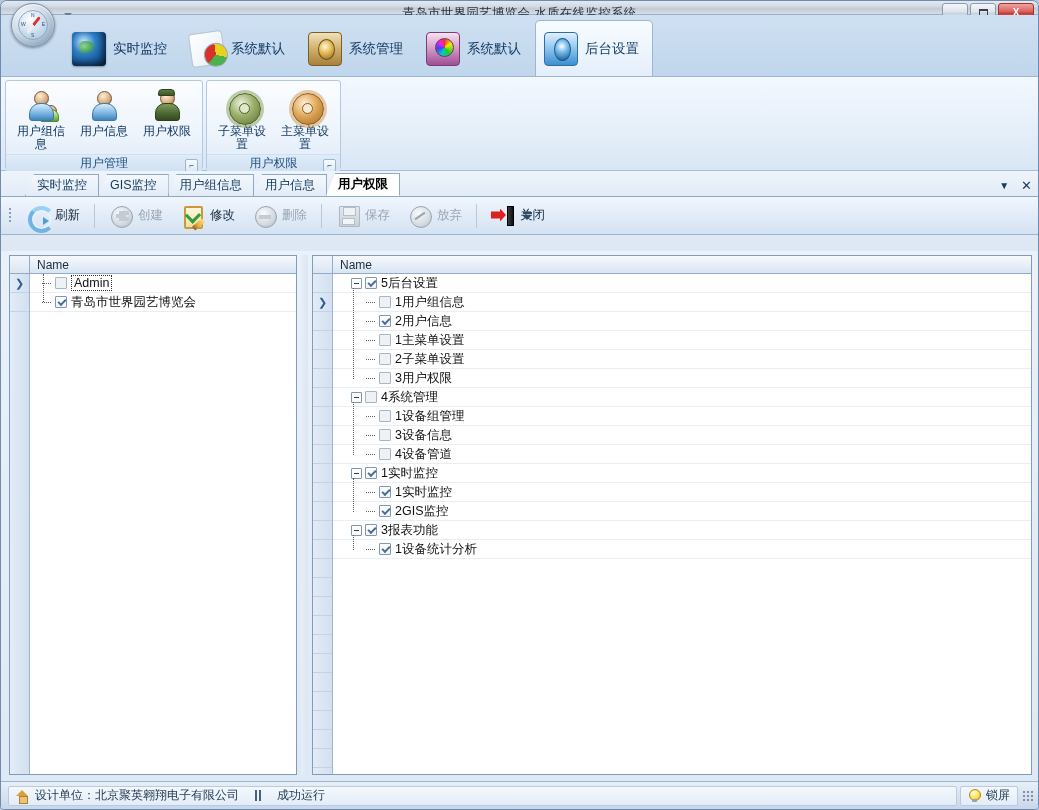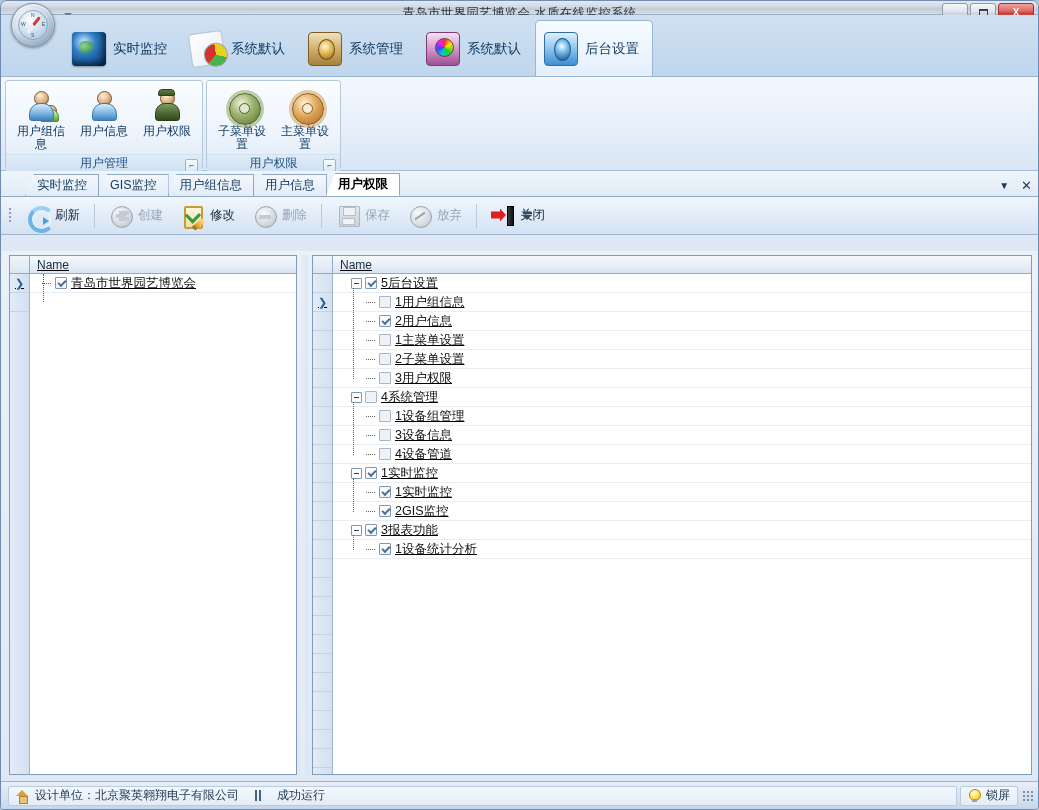--- a/index.html
+++ b/index.html
@@ -371,21 +371,21 @@
     display:flex; flex-direction:column; align-items:center; justify-content:center; gap:1px;
   }
   .tb-overflow .bar{ width:9px;height:2px;background:#2f4b68;}
   .tb-overflow .tri{ width:0;height:0;border-left:5px solid transparent;border-right:5px solid transparent;border-top:5px solid #2f4b68;}
 
   
   .content {
     position:absolute; left:0; right:0; top:250px; bottom:28px;
     background: linear-gradient(180deg,#eaf1f9 0%, #dfe9f5 100%);
     padding:4px 6px 6px 8px;
-    display:flex; gap:4px;text-decoration:underline;
+    display:flex; gap:4px;
   }
   .grid-pane {
     background:#fff; border:1px solid #7f9cbb;
     display:flex; flex-direction:column; overflow:hidden;
   }
   .left-pane { width:288px; flex:0 0 288px; }
   .right-pane { flex:1; }
   .grid-head {
     height:18px; display:flex; flex:0 0 18px;
     background: linear-gradient(180deg,#f7fafd 0%, #e6eef8 55%, #d9e5f3 100%);
@@ -688,20 +688,26 @@
       <div class="grid-body">
         <div class="rowhdr-col">
           <div class="rowhdr">❯</div>
           <div class="rowhdr"></div>
         </div>
         <div class="tree-col">
           <div class="vline" style="left:13px; top:0px; height:28px;"></div>
           <div class="trow">
             <span class="indent" style="width:7px"></span>
             <span class="elbow"></span>
+            <span class="cbx dim"></span>
+            <span class="tlabel boxed">Admin</span>
+          </div>
+          <div class="trow">
+            <span class="indent" style="width:7px"></span>
+            <span class="elbow"></span>
             <span class="cbx on"></span>
             <span class="tlabel">青岛市世界园艺博览会</span>
           </div>
         </div>
       </div>
     </div>
 
     <div class="splitter"></div>
 
     <div class="grid-pane right-pane">

